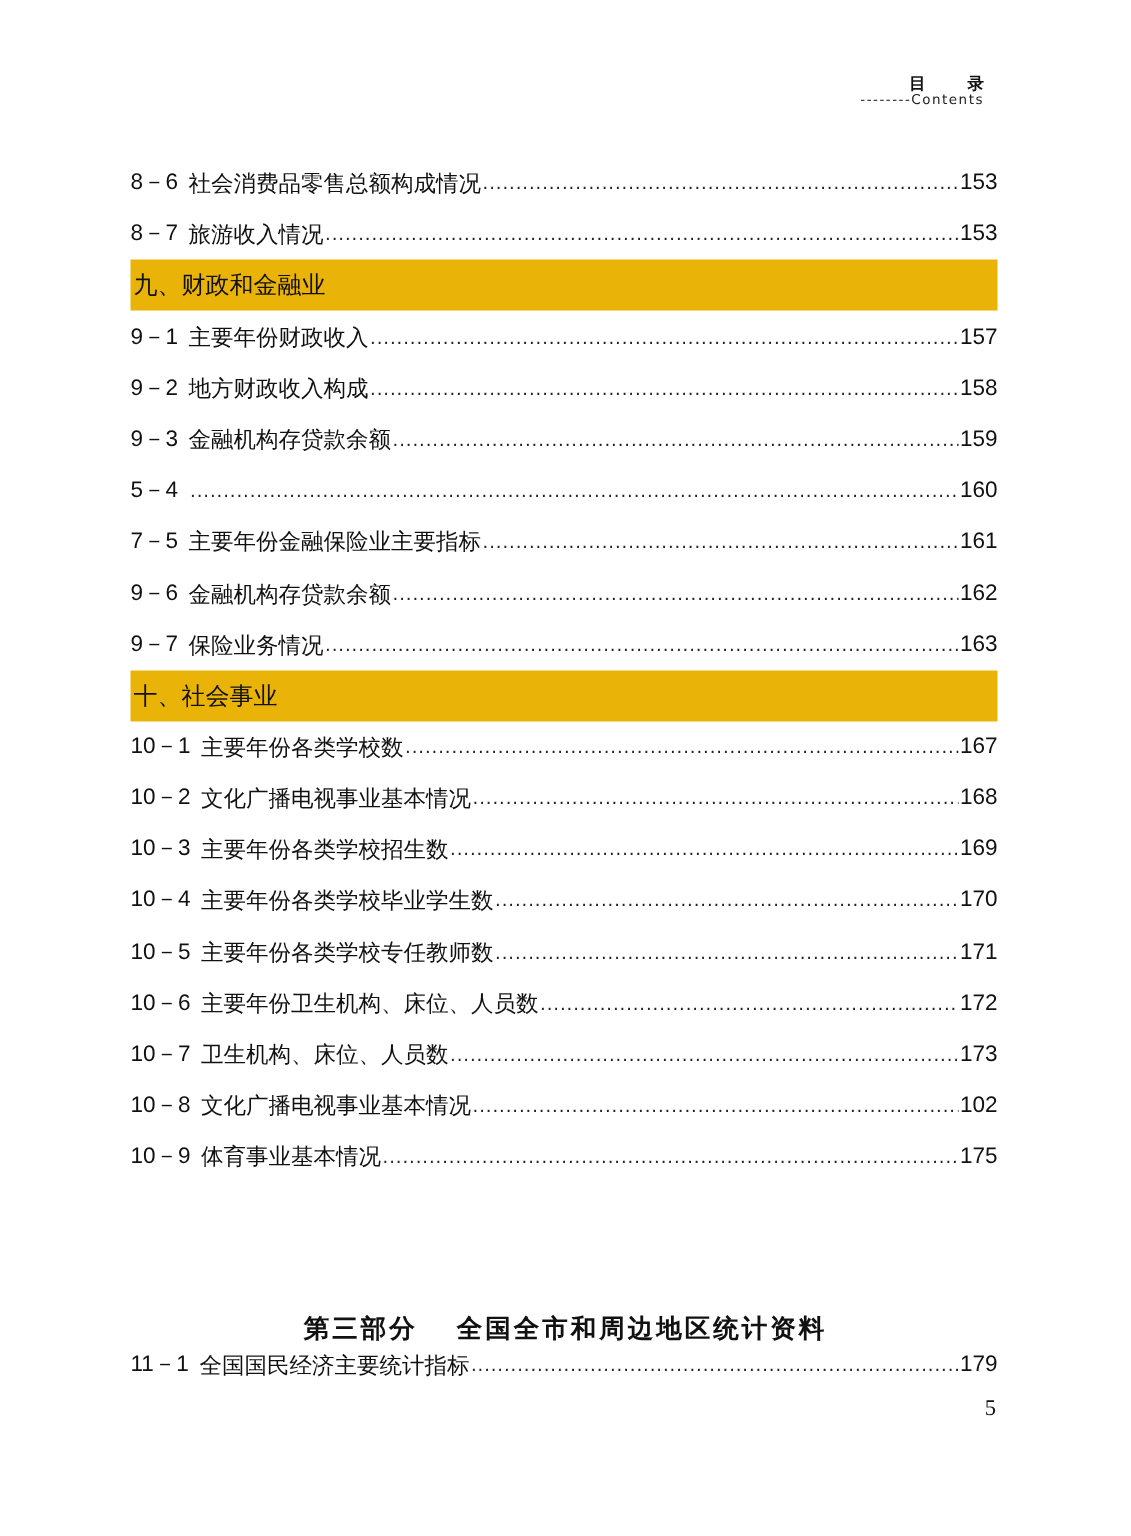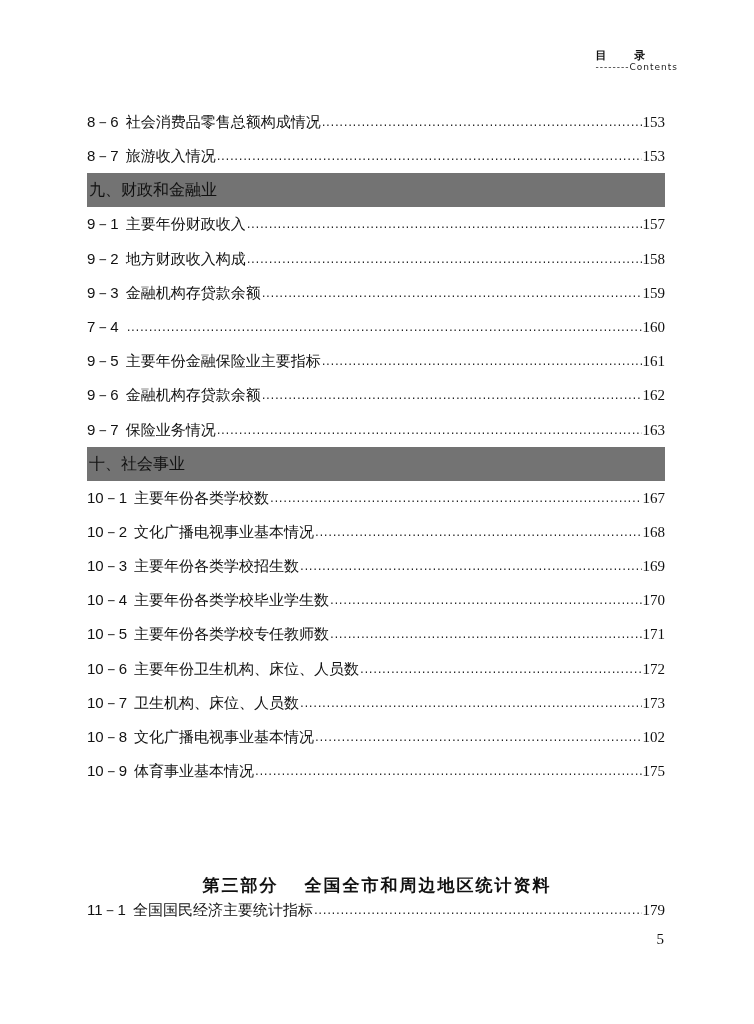--- a/index.html
+++ b/index.html
@@ -1,28 +1,28 @@
 <!DOCTYPE html>
 <html><head>
 <meta charset="utf-8">
 <style>
   html, body { margin: 0; padding: 0; background: #ffffff; }
   body { width: 754px; height: 1024px; position: relative; overflow: hidden;
          font-family: "DejaVu Sans", "Liberation Sans", sans-serif; color: #111; }
-  .header { position: absolute; right: 76px; top: 49px; }
+  .header { position: absolute; right: 98px; top: 49px; text-align: right; }
   .header-title { font-size: 11px; font-weight: bold; letter-spacing: 12px; margin-right: -12px; line-height: 13px; }
   .header-sub { font-size: 9px; letter-spacing: 1px; color: #222; line-height: 11px; }
   .toc { position: absolute; left: 87px; top: 105px; width: 578px; }
-  .row { display: flex; height: 34.2px; font-size: 15px; line-height: 34px; white-space: nowrap; }
+  .row { display: flex; align-items: flex-end; height: 34.2px; font-size: 15px; line-height: 34px; white-space: nowrap; }
   .row .num { flex: none; margin-right: 7px; font-family: "Liberation Sans", sans-serif; }
   .row .title { flex: none; }
   .row .dots { flex: 1 1 auto; overflow: hidden; margin: 0 1px; color: #222; font-size: 12px; }
   .row .dots::before { content: "................................................................................................................................................................................"; letter-spacing: 0.6px; }
-  .row .page { flex: none; font-family: Liberation Serif, serif; }
-  .section { height: 34px; background: #737373; font-size: 16px; line-height: 34px; padding-left: 2px; margin: 0; }
+  .row .page { flex: none; font-family: Liberation Sans, sans-serif; }
+  .section { height: 34px; background: #eab308; font-size: 16px; line-height: 34px; padding-left: 2px; margin: 0; }
   .part-heading { position: absolute; left: 0; width: 754px; top: 826px; text-align: center;
                   font-size: 17px; font-weight: bold; letter-spacing: 2px; font-family: "DejaVu Serif", serif; margin-top: 48px; }
   .part-heading .sp { display: inline-block; width: 26px; }
   .last-row { position: absolute; left: 87px; top: 893px; width: 578px; }
   .page-number { position: absolute; right: 90px; top: 931px; font-size: 15px; font-family: "Liberation Serif", serif; }
 </style>
 </head>
 <body>
 
 <div class="header">
@@ -57,26 +57,26 @@
       <span class="dots"></span>
       <span class="page">158</span>
     </div>
   <div class="row">
       <span class="num">9－3</span>
       <span class="title">金融机构存贷款余额</span>
       <span class="dots"></span>
       <span class="page">159</span>
     </div>
   <div class="row">
-      <span class="num">7－4</span>
+      <span class="num">5－4</span>
       <span class="dots"></span>
       <span class="page">160</span>
     </div>
   <div class="row">
-      <span class="num">9－5</span>
+      <span class="num">7－5</span>
       <span class="title">主要年份金融保险业主要指标</span>
       <span class="dots"></span>
       <span class="page">161</span>
     </div>
   <div class="row">
       <span class="num">9－6</span>
       <span class="title">金融机构存贷款余额</span>
       <span class="dots"></span>
       <span class="page">162</span>
     </div>

